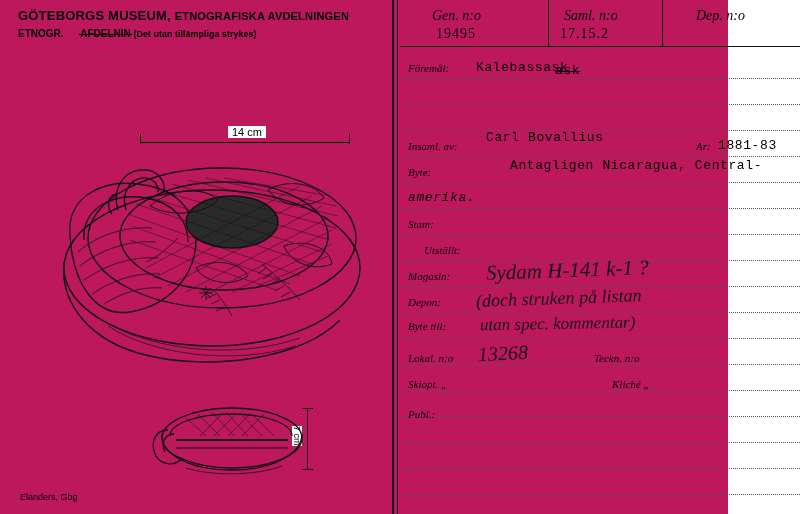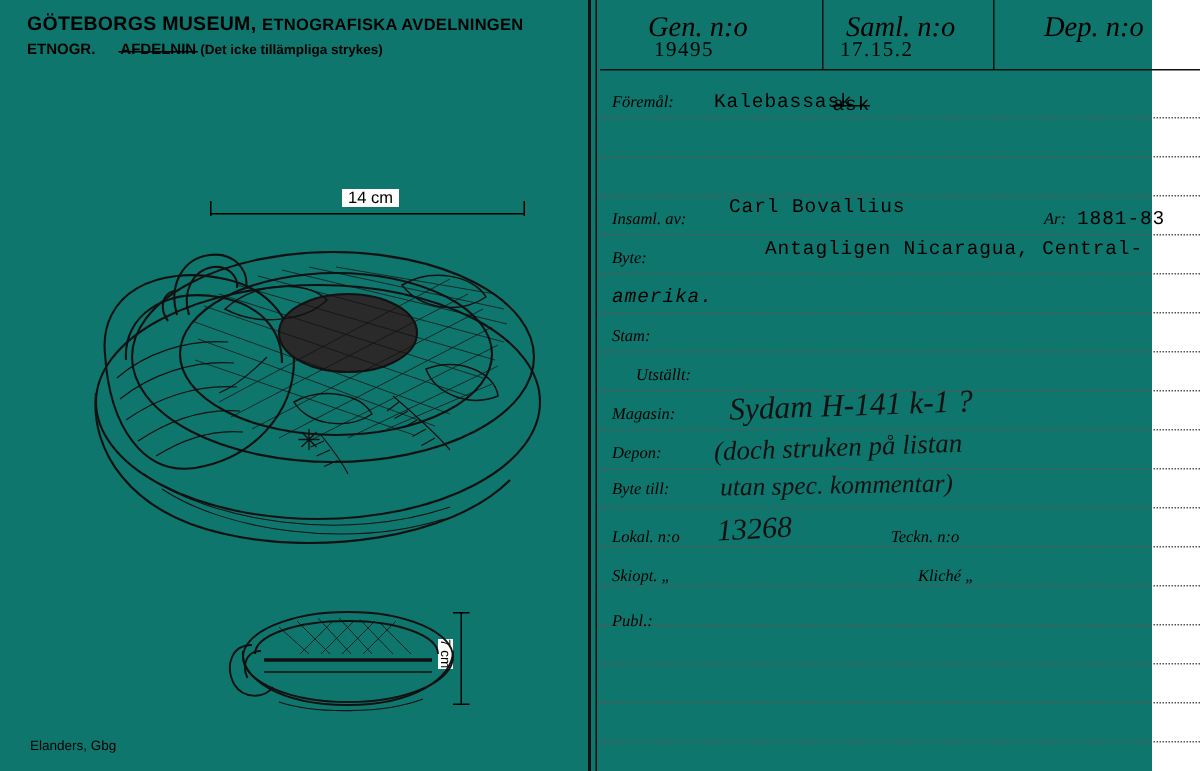--- a/index.html
+++ b/index.html
@@ -1,17 +1,17 @@
 <!DOCTYPE html>
 <html><head>
 <meta charset="utf-8">
 <style>
   html,body{margin:0;padding:0;background:#fff;}
   body{width:800px;height:514px;overflow:hidden;font-family:"Liberation Sans",sans-serif;color:#000;}
-  .card{position:relative;width:728px;height:514px;background:#0f766e;padding-left:40px;}
+  .card{position:relative;width:728px;height:514px;background:#be185d;}
 
   
   .left{position:absolute;left:0;top:0;width:392px;height:514px;}
   .museum-line{position:absolute;left:18px;top:8px;font-size:13px;font-weight:bold;letter-spacing:0.2px;}
   .museum-line .sub{font-weight:bold;font-size:11px;letter-spacing:0.2px;}
   .etnogr-line{position:absolute;left:18px;top:28px;font-size:10px;font-weight:bold;}
   .struck{position:relative;display:inline-block;font-weight:bold;}
   .struck:after{content:"";position:absolute;left:-1px;right:-1px;top:50%;height:1px;background:#000;}
   .paren{font-size:9px;font-weight:bold;}
   .elanders{position:absolute;left:20px;top:492px;font-size:9px;}
@@ -34,21 +34,21 @@
   
   .divider{position:absolute;left:392px;top:0;width:2px;height:514px;background:#111;}
   .divider2{position:absolute;left:397px;top:0;width:1px;height:514px;background:#111;}
 
   
   .right{position:absolute;left:400px;top:0;width:400px;height:514px;}
   .hdr{position:absolute;left:0;top:0;width:400px;height:46px;}
   .hdr .cellline{position:absolute;top:46px;left:0;width:400px;height:1px;background:#111;}
   .hdr .v1{position:absolute;left:148px;top:0;width:1px;height:46px;background:#111;}
   .hdr .v2{position:absolute;left:262px;top:0;width:1px;height:46px;background:#111;}
-  .hdr .lbl{position:absolute;font-size:19px;font-style:italic;font-family:"Liberation Serif",serif;}
+  .hdr .lbl{position:absolute;font-size:14px;font-style:italic;font-family:"Liberation Serif",serif;}
   .hdr .val{position:absolute;font-size:14px;font-family:Liberation Serif, serif;letter-spacing:1px;}
 
   .row{position:absolute;left:0;width:400px;border-bottom:1px dotted #555;height:0;}
   .flabel{position:absolute;font-size:11px;font-style:italic;font-family:"Liberation Serif",serif;}
   .ftype{position:absolute;font-size:13px;font-family:"Liberation Mono",monospace;letter-spacing:0.6px;}
   .hand{position:absolute;font-family:"Liberation Serif",serif;font-style:italic;color:#111;}
   .strikeover{position:relative;display:inline-block;}
   .strikeover:after{content:"";position:absolute;left:0;right:0;top:52%;height:1px;background:#000;}
 </style>
 </head>
@@ -60,21 +60,21 @@
 
     <div class="museum-line">
       <span>GÖTEBORGS MUSEUM,</span>
       <span class="sub">ETNOGRAFISKA AVDELNINGEN</span>
     </div>
 
     <div class="etnogr-line">
       <span>ETNOGR.</span>
       &nbsp;&nbsp;&nbsp;&nbsp;
       <span class="struck">AFDELNIN</span>
-      <span class="paren">(Det icke tillämpliga strykes)</span>
+      <span class="paren">(Det utan tillämpliga strykes)</span>
     </div>
 
     <div class="scale">
       <div class="line"></div>
       <div class="tickL"></div>
       <div class="tickR"></div>
       <div class="lbl">14 cm</div>
     </div>
 
     <div class="vscale">

